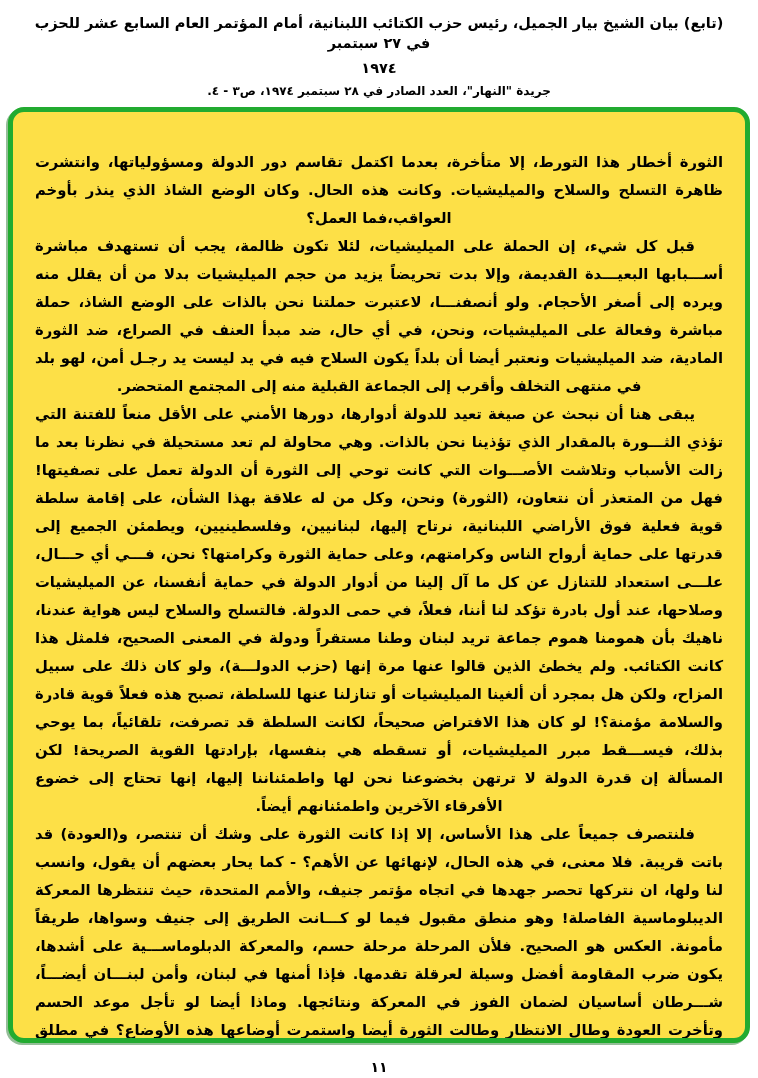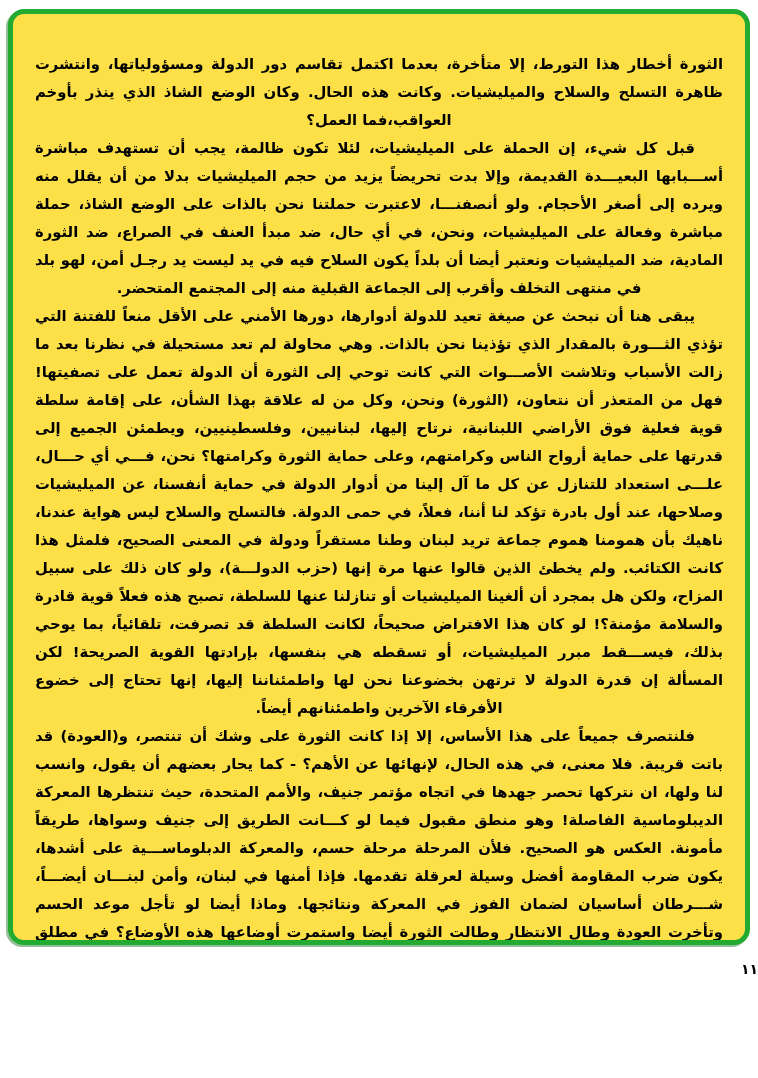--- a/index.html
+++ b/index.html
@@ -61,32 +61,37 @@
     font-weight: bold;
     line-height: 28px;
     text-align: justify;
     text-justify: inter-word;
   }
   .body-text p.indent { text-indent: 28px; }
   .body-text p.center-last { text-align-last: center; }
 
   
   .footer {
-    text-align: right;
+    text-align: center;
     margin-top: 16px;
     font-size: 14px;
     font-weight: bold;
     letter-spacing: 3px;
   }
 </style>
 </head>
 <body style="color: rgb(0, 0, 0); background: rgb(255, 255, 255);">
 
 <div class="page">
 
+  <div class="header">
+    <div class="header-title">(تابع) بيان الشيخ بيار الجميل، رئيس حزب الكتائب اللبنانية، أمام المؤتمر العام السابع عشر للحزب في ٢٧ سبتمبر</div>
+    <div class="header-year">١٩٧٤</div>
+    <div class="header-source">جريدة "النهار"، العدد الصادر في ٢٨ سبتمبر ١٩٧٤، ص٣ - ٤.</div>
+  </div>
 
   <div class="frame">
     <div class="body-text">
       <p class="center-last">الثورة أخطار هذا التورط، إلا متأخرة، بعدما اكتمل تقاسم دور الدولة ومسؤولياتها، وانتشرت ظاهرة التسلح والسلاح والميليشيات. وكانت هذه الحال. وكان الوضع الشاذ الذي ينذر بأوخم العواقب،فما العمل؟</p>
       <p class="indent center-last">قبل كل شيء، إن الحملة على الميليشيات، لئلا تكون ظالمة، يجب أن تستهدف مباشرة أســـبابها البعيـــدة القديمة، وإلا بدت تحريضاً يزيد من حجم الميليشيات بدلا من أن يقلل منه ويرده إلى أصغر الأحجام. ولو أنصفنـــا، لاعتبرت حملتنا نحن بالذات على الوضع الشاذ، حملة مباشرة وفعالة على الميليشيات، ونحن، في أي حال، ضد مبدأ العنف في الصراع، ضد الثورة المادية، ضد الميليشيات ونعتبر أيضا أن بلداً يكون السلاح فيه في يد ليست يد رجـل أمن، لهو بلد في منتهى التخلف وأقرب إلى الجماعة القبلية منه إلى المجتمع المتحضر.</p>
       <p class="indent center-last">يبقى هنا أن نبحث عن صيغة تعيد للدولة أدوارها، دورها الأمني على الأقل منعاً للفتنة التي تؤذي الثـــورة بالمقدار الذي تؤذينا نحن بالذات. وهي محاولة لم تعد مستحيلة في نظرنا بعد ما زالت الأسباب وتلاشت الأصـــوات التي كانت توحي إلى الثورة أن الدولة تعمل على تصفيتها! فهل من المتعذر أن نتعاون، (الثورة) ونحن، وكل من له علاقة بهذا الشأن، على إقامة سلطة قوية فعلية فوق الأراضي اللبنانية، نرتاح إليها، لبنانيين، وفلسطينيين، ويطمئن الجميع إلى قدرتها على حماية أرواح الناس وكرامتهم، وعلى حماية الثورة وكرامتها؟ نحن، فـــي أي حـــال، علـــى استعداد للتنازل عن كل ما آل إلينا من أدوار الدولة في حماية أنفسنا، عن الميليشيات وصلاحها، عند أول بادرة تؤكد لنا أننا، فعلاً، في حمى الدولة. فالتسلح والسلاح ليس هواية عندنا، ناهيك بأن همومنا هموم جماعة تريد لبنان وطنا مستقراً ودولة في المعنى الصحيح، فلمثل هذا كانت الكتائب. ولم يخطئ الذين قالوا عنها مرة إنها (حزب الدولـــة)، ولو كان ذلك على سبيل المزاح، ولكن هل بمجرد أن ألغينا الميليشيات أو تنازلنا عنها للسلطة، تصبح هذه فعلاً قوية قادرة والسلامة مؤمنة؟! لو كان هذا الافتراض صحيحاً، لكانت السلطة قد تصرفت، تلقائياً، بما يوحي بذلك، فيســـقط مبرر الميليشيات، أو تسقطه هي بنفسها، بإرادتها القوية الصريحة! لكن المسألة إن قدرة الدولة لا ترتهن بخضوعنا نحن لها واطمئناننا إليها، إنها تحتاج إلى خضوع الأفرقاء الآخرين واطمئنانهم أيضاً.</p>
       <p class="indent center-last">فلنتصرف جميعاً على هذا الأساس، إلا إذا كانت الثورة على وشك أن تنتصر، و(العودة) قد باتت قريبة. فلا معنى، في هذه الحال، لإنهائها عن الأهم؟ - كما يحار بعضهم أن يقول، وانسب لنا ولها، ان نتركها تحصر جهدها في اتجاه مؤتمر جنيف، والأمم المتحدة، حيث تنتظرها المعركة الديبلوماسية الفاصلة! وهو منطق مقبول فيما لو كـــانت الطريق إلى جنيف وسواها، طريقاً مأمونة. العكس هو الصحيح. فلأن المرحلة مرحلة حسم، والمعركة الدبلوماســـية على أشدها، يكون ضرب المقاومة أفضل وسيلة لعرقلة تقدمها. فإذا أمنها في لبنان، وأمن لبنـــان أيضـــاً، شـــرطان أساسيان لضمان الفوز في المعركة ونتائجها. وماذا أيضا لو تأجل موعد الحسم وتأخرت العودة وطال الانتظار وطالت الثورة أيضا واستمرت أوضاعها هذه الأوضاع؟ في مطلق الأحوال، لا غنى لها ولنا عن حد معين من التضامن فيمـــا بيننا، كي لا تكون يوماً حملاً ثقيلاً على لبنان يتأفف منه ويتبرم. ولا غنى عن التضامن هذا أيضاً، كي لا نظل نعـــاني ظروف الثورة ونتائجها من دون أن تكون لنا يد أو كلمة في ما تخطط له وتبني. فإذا كان المصير مشتركاً إلى هـــذا الحد والخلاص أيضاً، أو الهلاك، فمن بديهيات الشركة ألا تكون حصتنا فيها حصة الفريق الذي يعاني ولا يسأل.</p>
 
     </div>
   </div>

